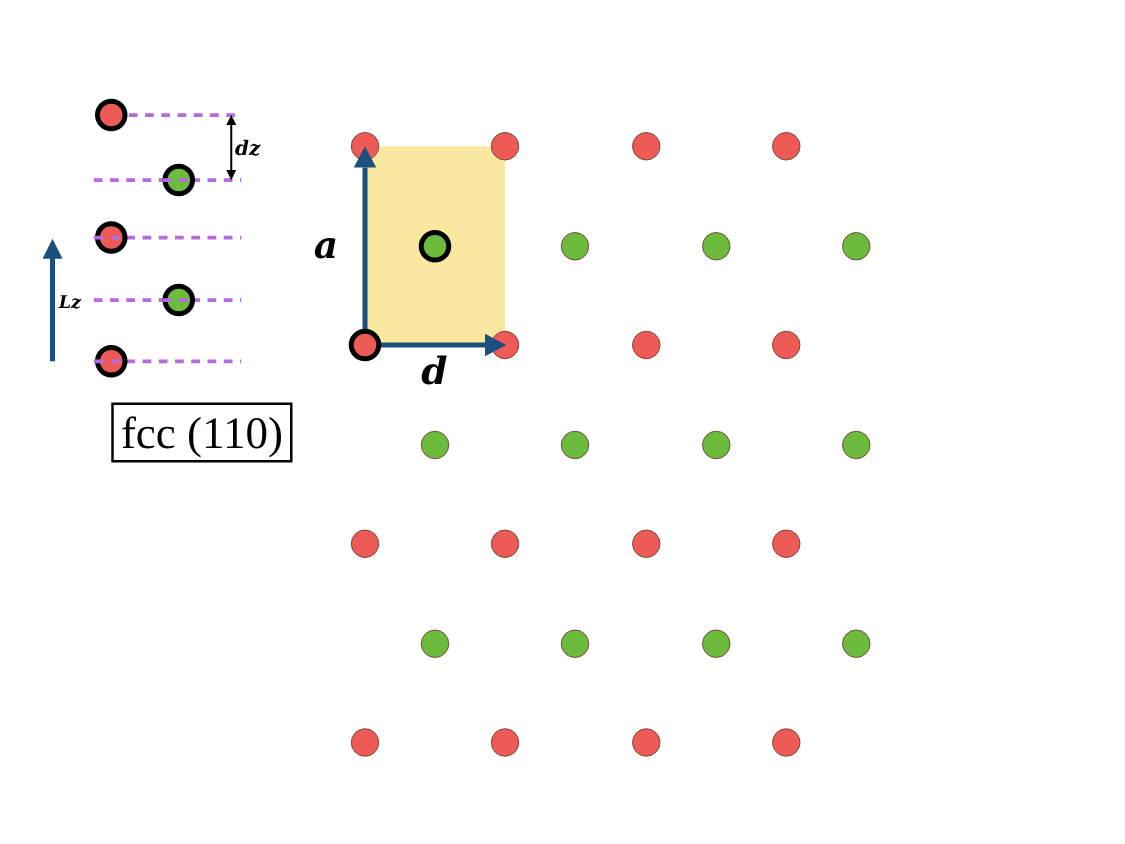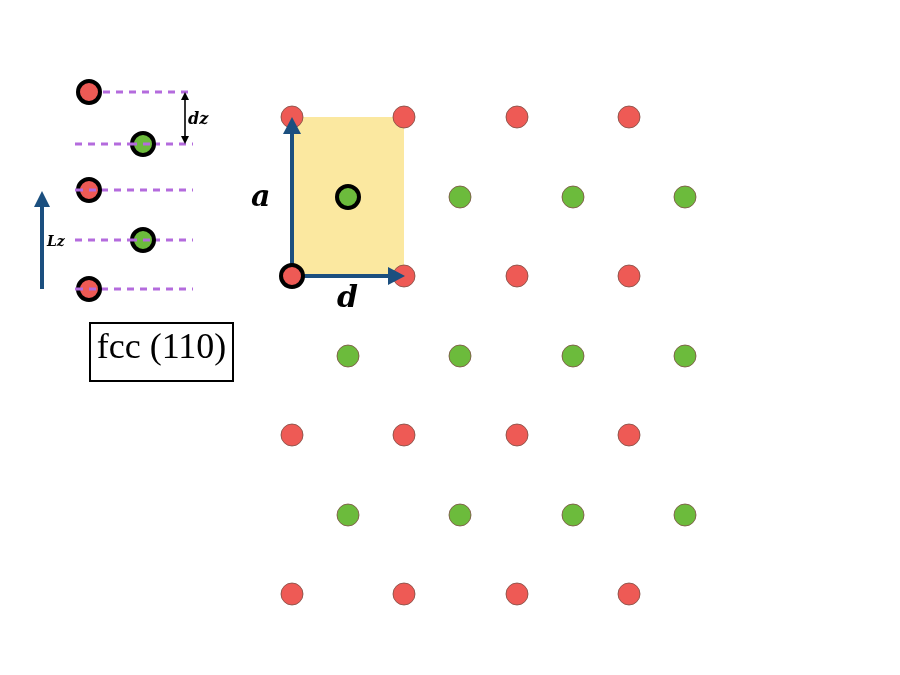--- a/index.html
+++ b/index.html
@@ -1,19 +1,19 @@
 <!DOCTYPE html>
 <html><head>
 <meta charset="utf-8">
 <style>
   html, body { margin:0; padding:0; background:#ffffff; }
   body { width:900px; height:675px; position:relative; overflow:hidden; font-family:"DejaVu Serif", serif; }
   svg { position:absolute; left:0; top:0; }
   .lbl { font-family:"DejaVu Serif", serif; font-style:italic; font-weight:bold; fill:#000; }
-  .box-label { position:absolute; left:89px; top:322px; width:145px; height:60px; border:2px solid #000; box-sizing:border-box;
+  .box-label { position:absolute; left:89px; top:322px; width:145px; height:48px; border:2px solid #000; box-sizing:border-box;
     font-family:"Liberation Serif", serif; font-size:36px; line-height:44px; text-align:center; color:#000; background:#fff; }
 </style>
 </head>
 <body>
 
 <svg id="diagram" width="900" height="675" viewBox="0 0 900 675" xmlns="http://www.w3.org/2000/svg">
   <g id="unit-cell-layer">
       <rect x="292" y="117" width="112" height="159" fill="#FBE8A0"></rect>
     </g>
   <g id="side-lines">

